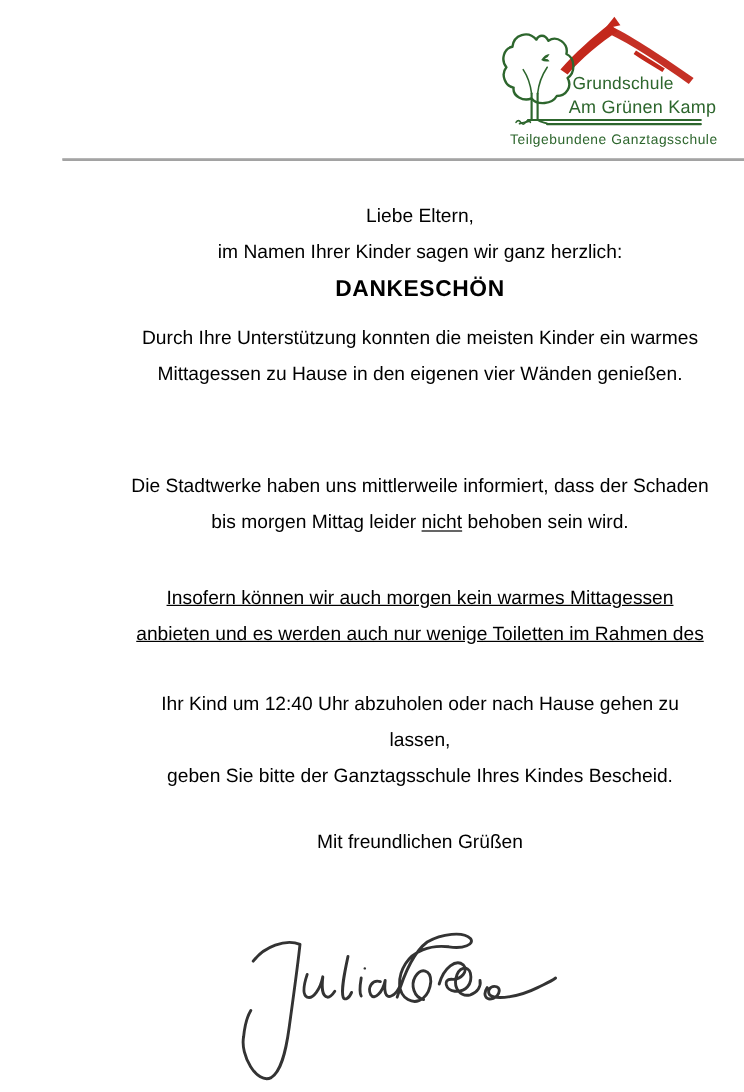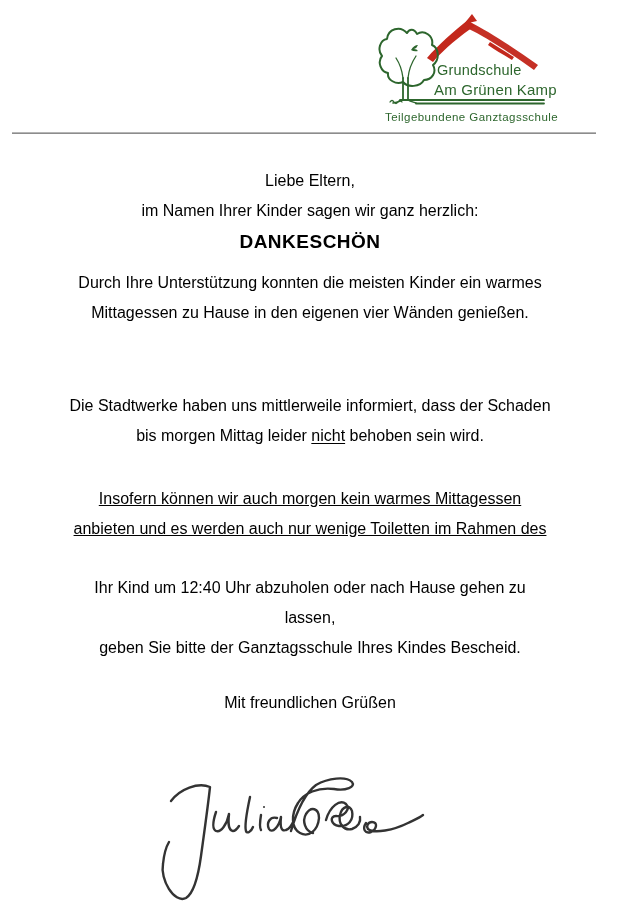--- a/index.html
+++ b/index.html
@@ -1,20 +1,20 @@
 <!DOCTYPE html>
 <html><head>
 <meta charset="utf-8">
 <style>
   * { margin:0; padding:0; box-sizing:border-box; }
   html,body { background:#ffffff; }
   body { width:620px; height:910px; position:relative; overflow:hidden;
          font-family:"Liberation Sans", sans-serif; color:#000; }
 
-  .page { position:absolute; inset:0; background:#fff; }
+  .page { position:absolute; inset:0; background:#fff;margin-left:40px; }
 
   
   .logo { position:absolute; left:378px; top:12px; width:188px; height:120px; }
   .logo svg { position:absolute; left:0; top:0; }
   .school-name1 { position:absolute; left:59px; top:50px; font-size:14.5px;
                   color:#2d662d; letter-spacing:.2px; white-space:nowrap; }
   .school-name2 { position:absolute; left:56px; top:69px; font-size:15px;
                   color:#2d662d; letter-spacing:.2px; white-space:nowrap; }
   .tagline { position:absolute; left:7px; top:99px; font-size:11.5px;
              color:#2d662d; letter-spacing:.45px; white-space:nowrap; }

